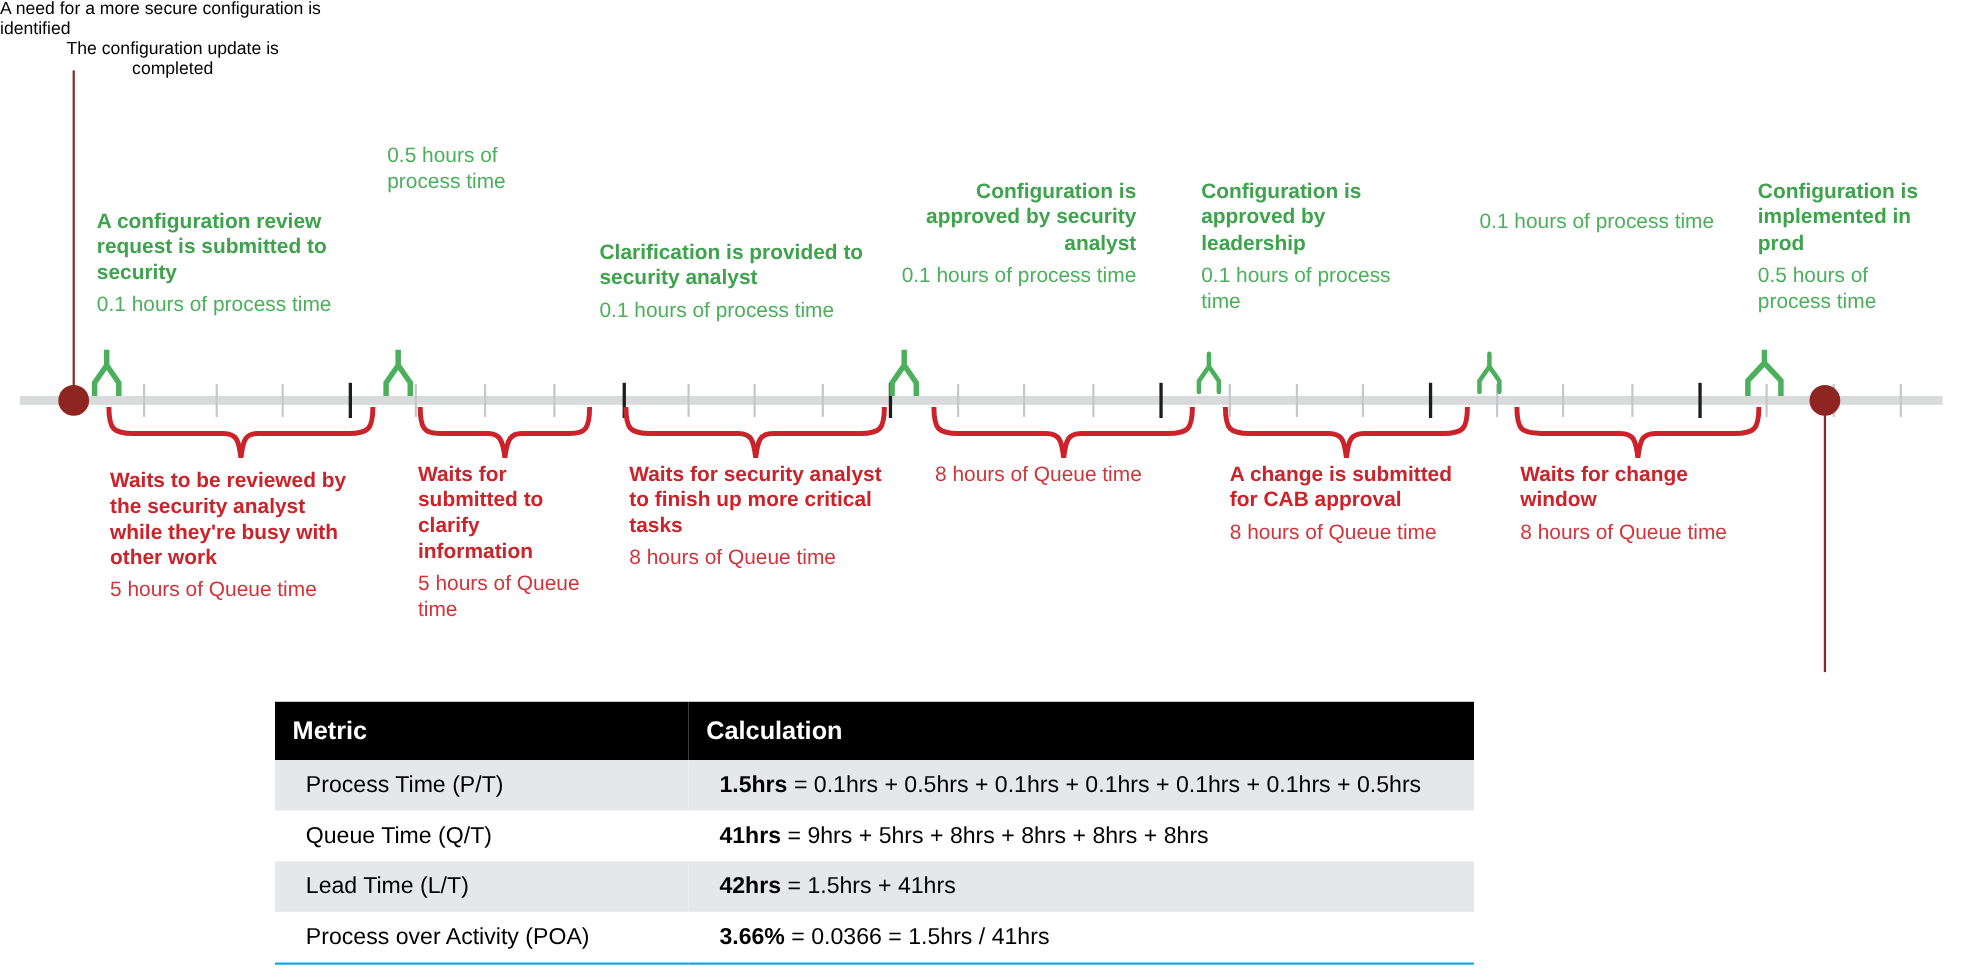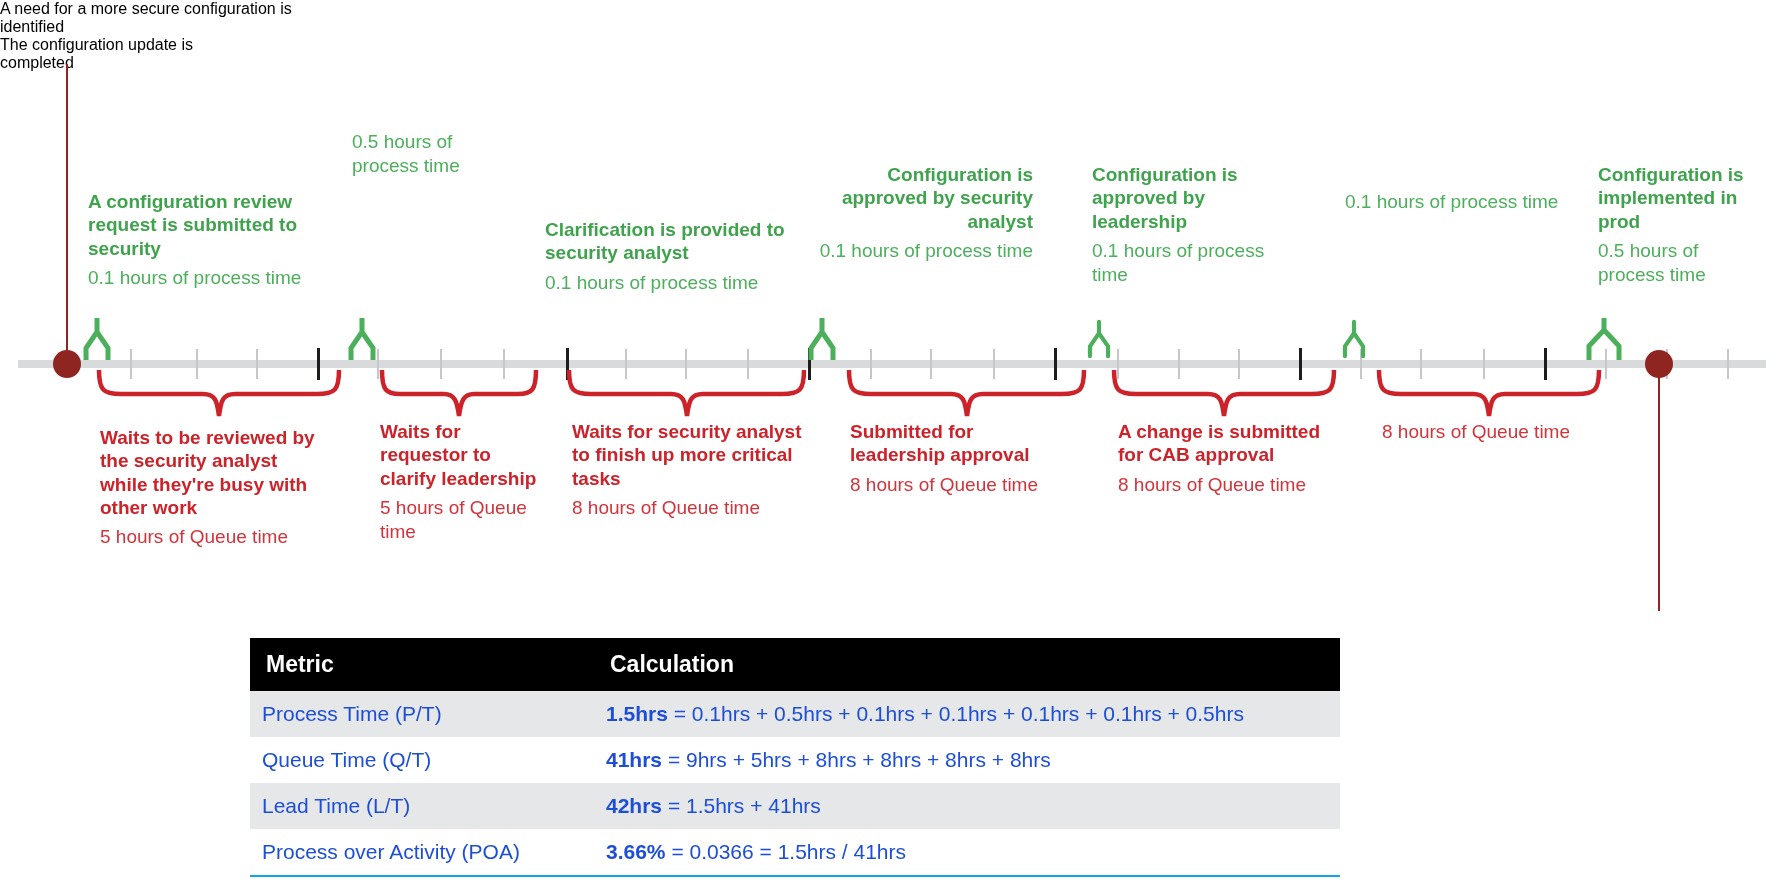--- a/index.html
+++ b/index.html
@@ -15,21 +15,21 @@
     overflow: hidden;
   }
 
   #stage {
     position: absolute;
     left: 0; top: 0;
     width: 1528px;
     height: 890px;
   }
   #start-caption { left: 68px; top: 8px; width: 320px; text-align: left; }
-  #end-caption   { left: 1438px; top: 608px; width: 250px; text-align: left; }
+  #end-caption   { left: 1438px; top: 608px; width: 250px; text-align: center; padding-left: 32px; }
 
   
   .stem {
     position: absolute;
     width: 2px;
     background: #8f2521;
   }
   #start-stem { left: 66px; top: 64px; height: 300px; }
   #end-stem   { left: 1658px; top: 366px; height: 245px; }
 
@@ -124,22 +124,22 @@
   }
   #metrics-table th {
     background: #000000;
     color: #ffffff;
     text-align: left;
     font-weight: 700;
     font-size: 23px;
     padding: 13px 16px;
   }
   #metrics-table td {
-    padding: 11px 12px;
-    color: #1d4ed8;
+    padding: 11px 28px;
+    color: #000000;
     font-weight: 400;
     white-space: nowrap;
   }
   #metrics-table tbody tr:nth-child(odd) td { background: #e6e7e8; }
   #metrics-table tbody tr:nth-child(even) td { background: #ffffff; }
   #metrics-table tbody tr:last-child td { border-bottom: 2px solid #0ea5e9; }
   #metrics-table td.metric-col { width: 320px; }
   #metrics-table td .calc-lead { font-weight: 700; }
 </style>
 </head>
@@ -242,52 +242,52 @@
   </svg>
   <div class="queue" style="left:100px; top:426px; width:215px;">
     <p class="q-title">Waits to be reviewed by the security analyst while they're busy with other work</p>
     <p class="q-sub">5 hours of Queue time</p>
   </div>
 
   <svg class="queue-brace" style="left:378px; top:370px;" width="162" height="48" viewBox="0 0 162 48">
     <path d="M4 0 C4 20, 8 24, 22 24 L66 24 C76 24, 79 30, 81 46 C83 30, 86 24, 96 24 L140 24 C154 24, 158 20, 158 0" stroke="#cc2229" stroke-width="4.5" fill="none" stroke-linecap="round"></path>
   </svg>
   <div class="queue" style="left:380px; top:420px; width:165px;">
-    <p class="q-title">Waits for requestor to clarify leadership</p>
+    <p class="q-title">Waits for submitted to clarify information</p>
     <p class="q-sub">5 hours of Queue time</p>
   </div>
 
   <svg class="queue-brace" style="left:565px; top:370px;" width="243" height="48" viewBox="0 0 243 48">
     <path d="M4 0 C4 20, 8 24, 26 24 L106 24 C118 24, 120 30, 122 46 C124 30, 126 24, 138 24 L217 24 C235 24, 239 20, 239 0" stroke="#cc2229" stroke-width="4.5" fill="none" stroke-linecap="round"></path>
   </svg>
   <div class="queue" style="left:572px; top:420px; width:230px;">
     <p class="q-title">Waits for security analyst to finish up more critical tasks</p>
     <p class="q-sub">8 hours of Queue time</p>
   </div>
 
   <svg class="queue-brace" style="left:845px; top:370px;" width="243" height="48" viewBox="0 0 243 48">
     <path d="M4 0 C4 20, 8 24, 26 24 L106 24 C118 24, 120 30, 122 46 C124 30, 126 24, 138 24 L217 24 C235 24, 239 20, 239 0" stroke="#cc2229" stroke-width="4.5" fill="none" stroke-linecap="round"></path>
   </svg>
   <div class="queue" style="left:850px; top:420px; width:215px;">
-    <p class="q-title">Submitted for leadership approval</p>
     <p class="q-sub">8 hours of Queue time</p>
   </div>
 
   <svg class="queue-brace" style="left:1110px; top:370px;" width="228" height="48" viewBox="0 0 228 48">
     <path d="M4 0 C4 20, 8 24, 26 24 L98 24 C110 24, 112 30, 114 46 C116 30, 118 24, 130 24 L202 24 C220 24, 224 20, 224 0" stroke="#cc2229" stroke-width="4.5" fill="none" stroke-linecap="round"></path>
   </svg>
   <div class="queue" style="left:1118px; top:420px; width:225px;">
     <p class="q-title">A change is submitted for CAB approval</p>
     <p class="q-sub">8 hours of Queue time</p>
   </div>
 
   <svg class="queue-brace" style="left:1375px; top:370px;" width="228" height="48" viewBox="0 0 228 48">
     <path d="M4 0 C4 20, 8 24, 26 24 L98 24 C110 24, 112 30, 114 46 C116 30, 118 24, 130 24 L202 24 C220 24, 224 20, 224 0" stroke="#cc2229" stroke-width="4.5" fill="none" stroke-linecap="round"></path>
   </svg>
   <div class="queue" style="left:1382px; top:420px; width:210px;">
+    <p class="q-title">Waits for change window</p>
     <p class="q-sub">8 hours of Queue time</p>
   </div>
 
   <table id="metrics-table">
     <thead>
       <tr>
         <th>Metric</th>
         <th>Calculation</th>
       </tr>
     </thead>

